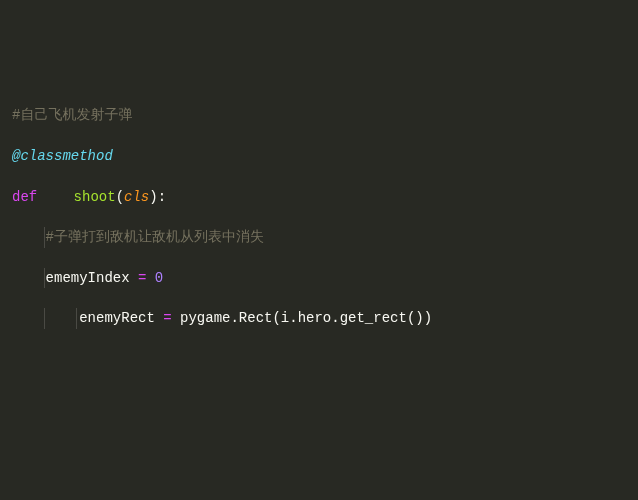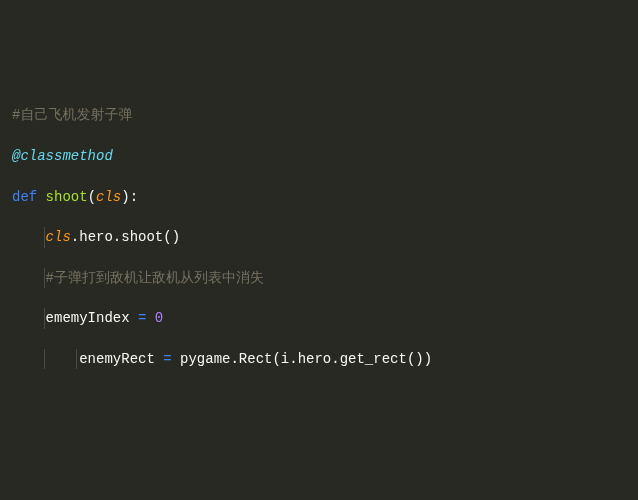--- a/index.html
+++ b/index.html
@@ -20,37 +20,36 @@
     position: absolute;
     top: 0;
     bottom: 0;
     width: 1px;
     background: #4a4a44;
   }
   .g1 { left: 32px; }
   .g2 { left: 64px; }
   .cmt  { color: #75715e; }
   .dec  { color: #66d9ef; font-style: italic; }
-  .kw   { color: #3b82f6; }
-  .fn   { color: #a6e22e; }
+  .kw   { color: #d946ef; }
+  .fn   { color: #a6e22e; margin-left: 28px; }
   .prm  { color: #fd971f; font-style: italic; }
   .self { color: #fd971f; font-style: italic; }
   .num  { color: #ae81ff; }
   .pln  { color: #f8f8f2; }
 </style>
 </head>
 <body>
 
 
 
 <div>
 <span class="line"><span class="cmt">#自己飞机发射子弹</span></span>
 <span class="line"><span class="dec">@classmethod</span></span>
 <span class="line"><span class="kw">def </span><span class="fn">shoot</span><span class="pln">(</span><span class="prm">cls</span><span class="pln">):</span></span>
-<span class="line"><i class="guide g1"></i>    <span class="self">cls</span><span class="pln">.hero.shoot()</span></span>
 <span class="line"><i class="guide g1"></i>    <span class="cmt">#子弹打到敌机让敌机从列表中消失</span></span>
 <span class="line"><i class="guide g1"></i>    <span class="pln">ememyIndex </span><span class="kw">=</span><span class="pln"> </span><span class="num">0</span></span>
 <span class="line"><i class="guide g1"></i><i class="guide g2"></i>        <span class="pln">enemyRect </span><span class="kw">=</span><span class="pln"> pygame.Rect(i.hero.get_rect())</span></span>
 
 
 
 
 
 
 

